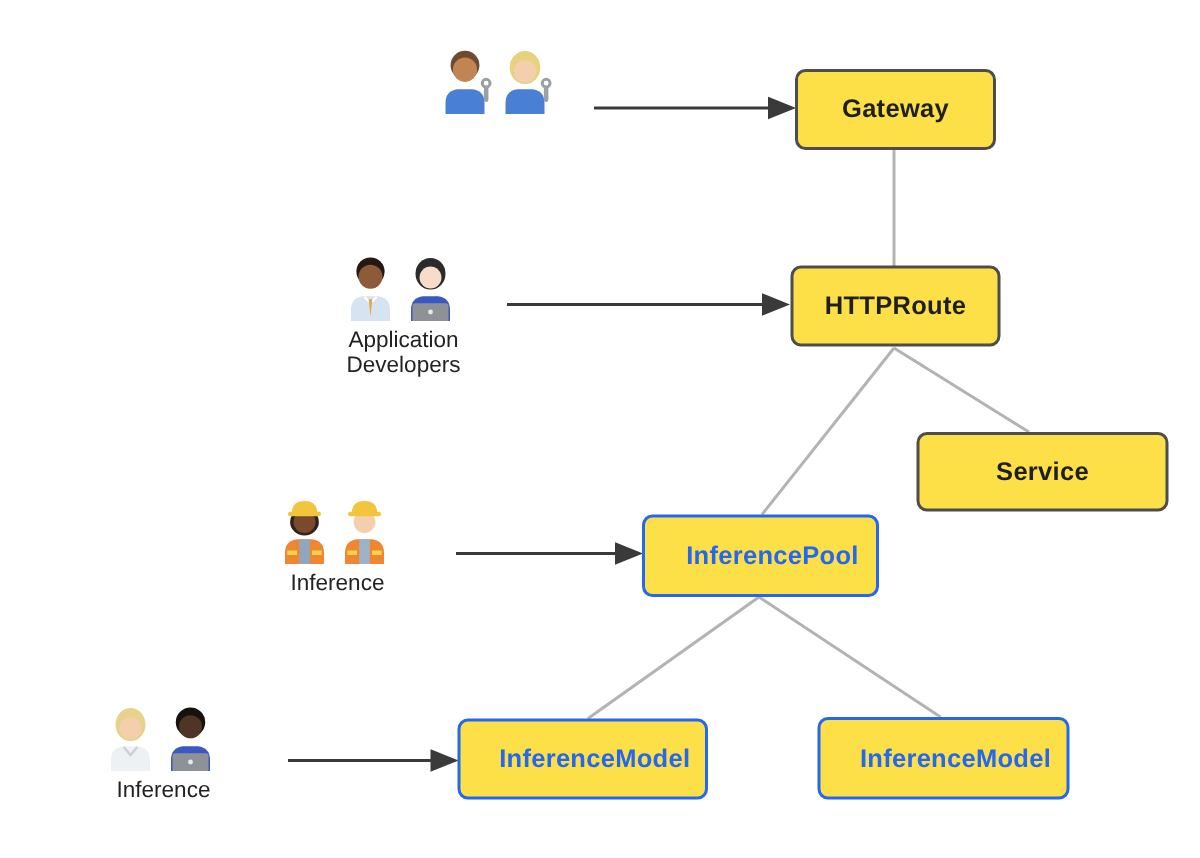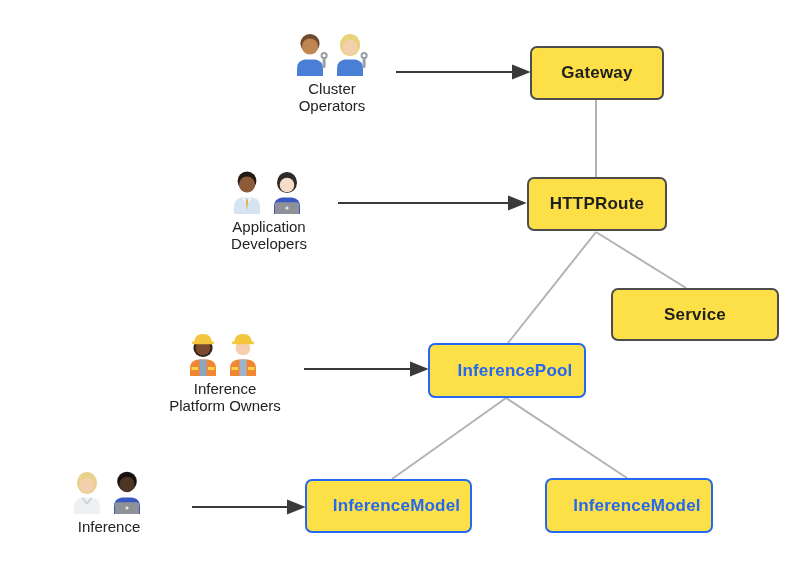--- a/index.html
+++ b/index.html
@@ -99,24 +99,20 @@
         <circle cx="30.1" cy="25.5" r="2.6" fill="none" stroke="#9aa0a6" stroke-width="2"></circle>
       </g>
       <g>
         <ellipse cx="56" cy="15" rx="10.2" ry="11" fill="#e9d27c"></ellipse>
         <circle cx="56" cy="17.5" r="7.5" fill="#f3cfae"></circle>
         <path d="M43 46 L43 38.5 Q43 30.5 51 29.5 L61 29.5 Q69 30.5 69 38.5 L69 46 Z" fill="#4a7fd6"></path>
         <rect x="68.6" y="27" width="3" height="11" rx="1.5" fill="#9aa0a6"></rect>
         <circle cx="70.1" cy="25.5" r="2.6" fill="none" stroke="#9aa0a6" stroke-width="2"></circle>
       </g>
     </svg>
-    <div class="persona-label">
-      <div>Cluster</div>
-      <div>Operators</div>
-    </div>
   </div>
 
   <div class="persona" style="left:231px;top:168px;width:140px;margin-left:-32px;">
     <svg class="persona-icon" viewBox="0 0 76 46">
       <g>
         <circle cx="16" cy="13" r="9.4" fill="#241811"></circle>
         <circle cx="16" cy="16.5" r="8" fill="#8d5a3a"></circle>
         <path d="M3 46 L3 38.5 Q3 30.5 11 29.5 L21 29.5 Q29 30.5 29 38.5 L29 46 Z" fill="#d6e4f2"></path>
         <path d="M12 30 L16 34 L20 30" stroke="#ffffff" fill="none" stroke-width="1.5"></path>
         <polygon points="14.8,31.5 17.2,31.5 16,43" fill="#e2a93f"></polygon>
@@ -152,21 +148,20 @@
         <path d="M47.5 12 Q47.5 4 56 4 Q64.5 4 64.5 12 Z" fill="#f2c53d"></path>
         <rect x="45" y="11.2" width="22" height="3" rx="1.5" fill="#f2c53d"></rect>
         <path d="M43 46 L43 38.5 Q43 30.5 51 29.5 L61 29.5 Q69 30.5 69 38.5 L69 46 Z" fill="#f08632"></path>
         <rect x="52.5" y="29.5" width="7" height="16.5" fill="#9db3cc"></rect>
         <rect x="44.5" y="37" width="6.5" height="3" fill="#f6d44a"></rect>
         <rect x="61" y="37" width="6.5" height="3" fill="#f6d44a"></rect>
       </g>
     </svg>
     <div class="persona-label">
       <div>Inference</div>
-      <div>Platform Owners</div>
     </div>
   </div>
 
   <div class="persona" style="left:71px;top:468px;width:160px;margin-left:-42px;">
     <svg class="persona-icon" viewBox="0 0 76 46">
       <g>
         <ellipse cx="16" cy="15" rx="10" ry="11" fill="#e6d28a"></ellipse>
         <circle cx="16" cy="17.5" r="7.4" fill="#f3cfae"></circle>
         <path d="M3 46 L3 38.5 Q3 30.5 11 29.5 L21 29.5 Q29 30.5 29 38.5 L29 46 Z" fill="#eef1f3"></path>
         <path d="M11.5 30 L16 35.5 L20.5 30" stroke="#c8d0d6" fill="none" stroke-width="1.5"></path>

